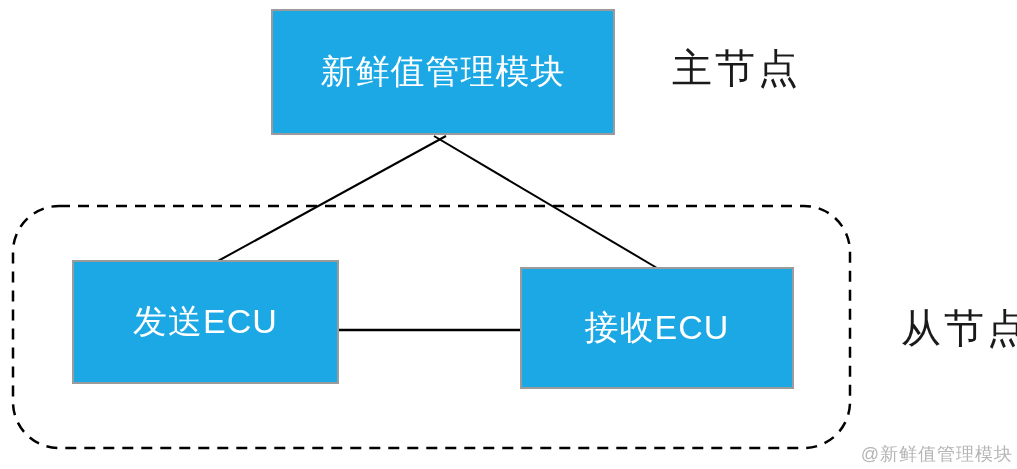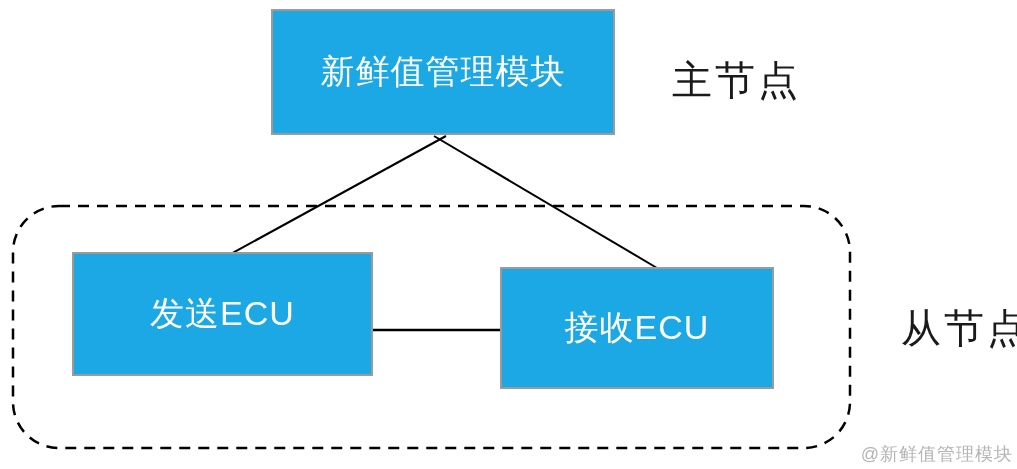--- a/index.html
+++ b/index.html
@@ -29,31 +29,31 @@
     box-sizing: border-box;
     display: flex;
     align-items: center;
     justify-content: center;
     color: #ffffff;
     font-size: 34px;
     letter-spacing: 1px;
     font-family: "Liberation Sans", sans-serif;
   }
   .node-master   { left: 271px; top: 9px;   width: 344px; height: 126px; }
-  .node-sender   { left: 72px;  top: 252px; width: 301px; height: 124px; justify-content: center; }
-  .node-receiver { left: 500px; top: 267px; width: 274px; height: 122px; }
+  .node-sender   { left: 72px;  top: 260px; width: 267px; height: 124px; justify-content: center; }
+  .node-receiver { left: 520px; top: 267px; width: 274px; height: 122px; }
   .role-label {
     position: absolute;
     color: #1A1A1A;
     font-size: 40px;
     letter-spacing: 3px;
     font-family: "Liberation Serif", "DejaVu Serif", serif;
     white-space: nowrap;
   }
-  .label-master { left: 672px; top: 41px; margin-top: 12px; }
+  .label-master { left: 672px; top: 41px; }
   .label-slave  { left: 901px; top: 301px; }
   .watermark {
     position: absolute;
     right: 4px;
     bottom: 3px;
     color: #B5B5B5;
     font-size: 18px;
     letter-spacing: 1px;
     font-family: "Liberation Sans", sans-serif;
   }

